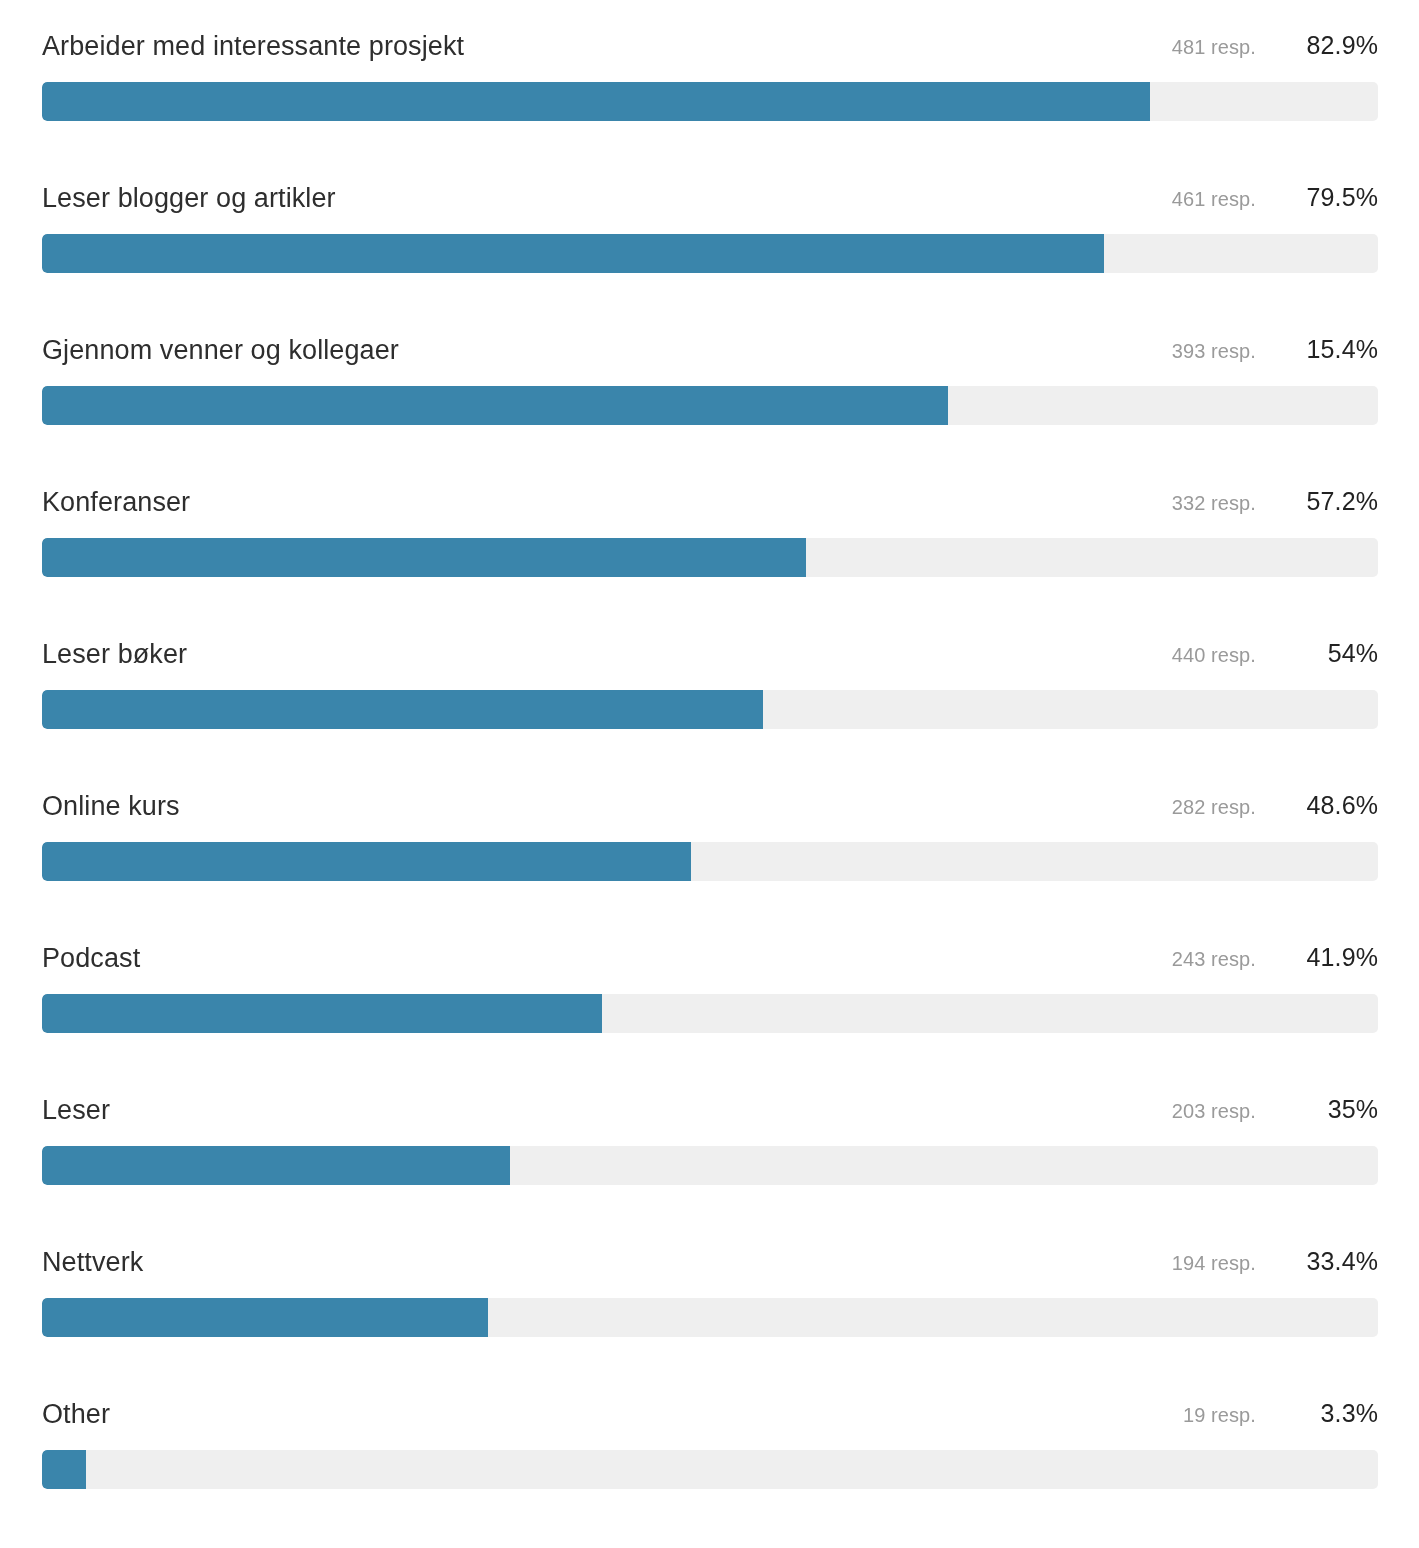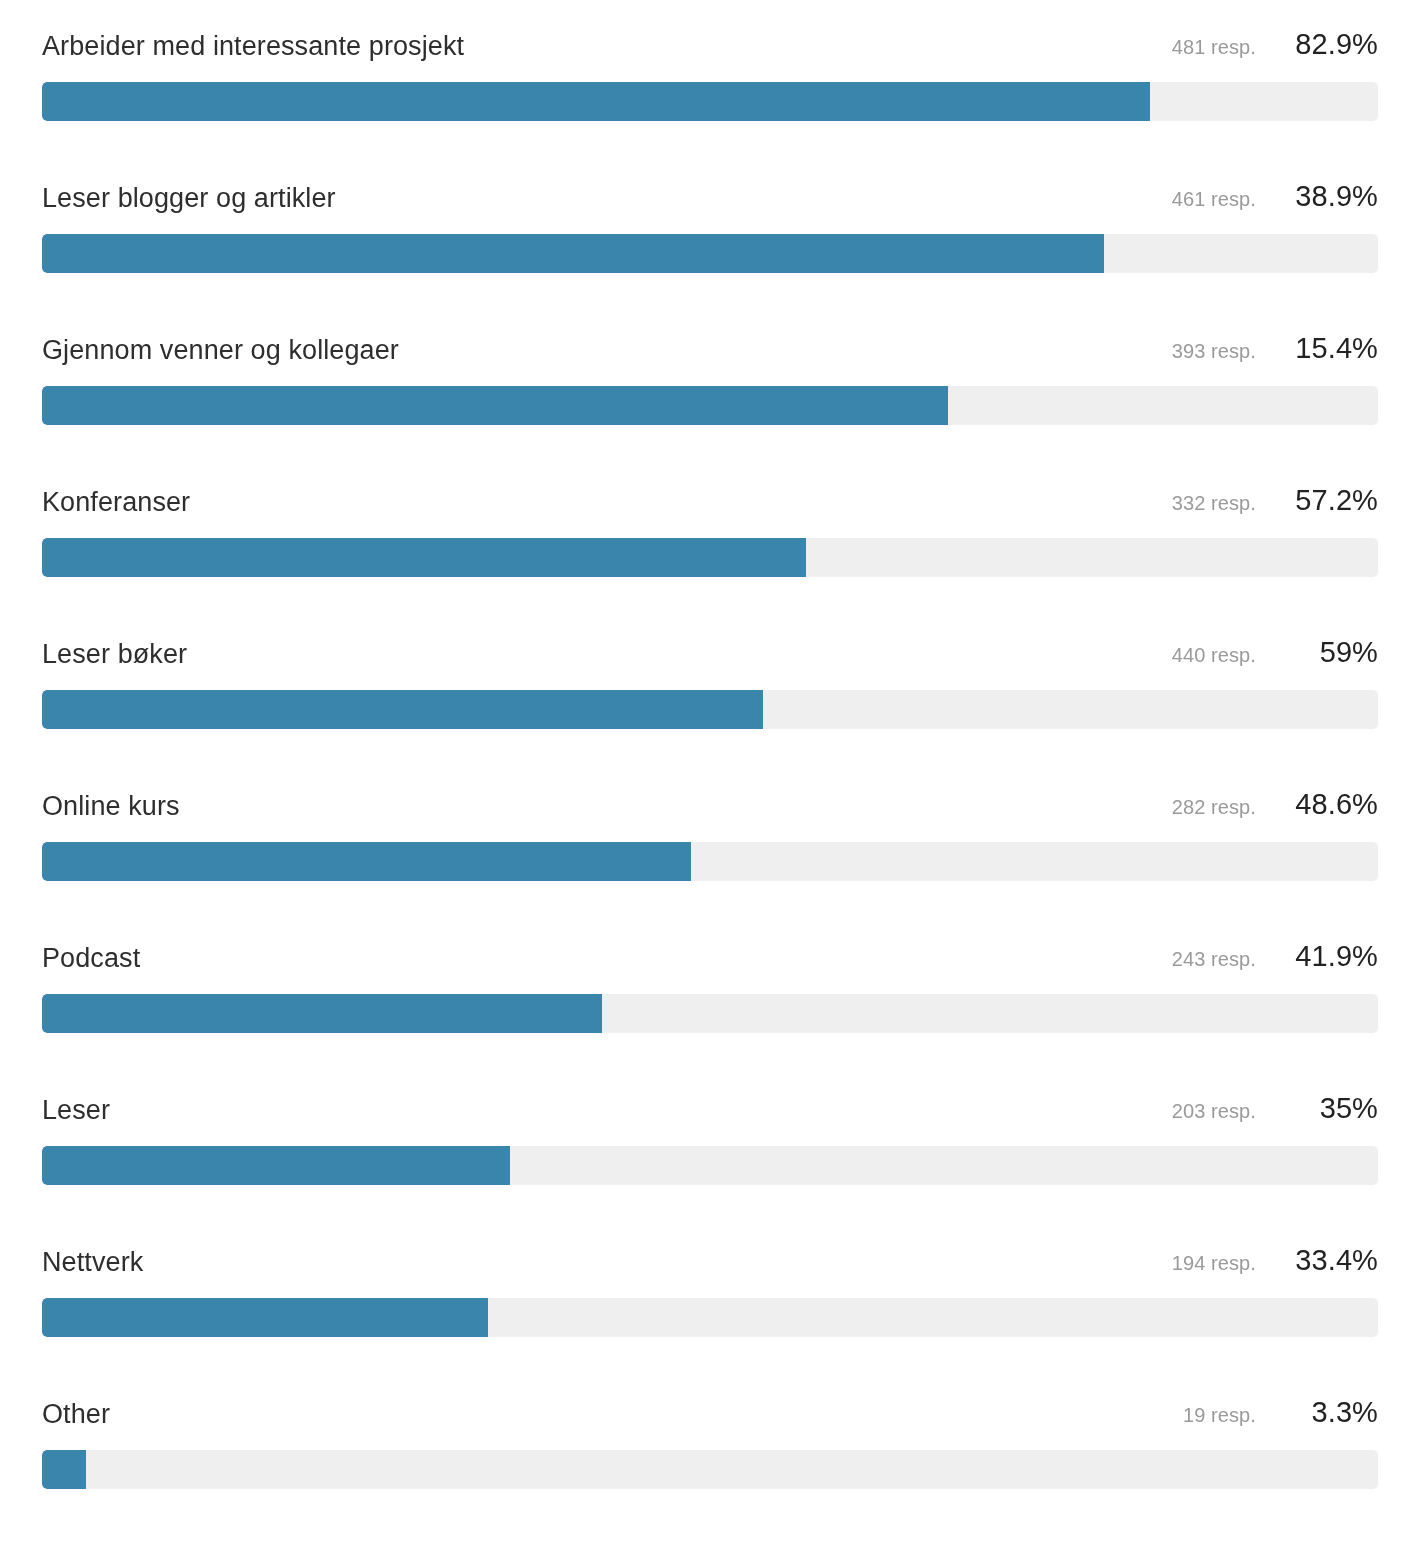--- a/index.html
+++ b/index.html
@@ -63,21 +63,21 @@
     font-size: 20px;
     line-height: 30px;
     color: #9a9a9a;
     font-weight: 400;
     text-align: right;
     min-width: 140px;
     letter-spacing: 0.1px;
   }
 
   .pct-value {
-    font-size: 29px;
+    font-size: 25px;
     line-height: 32px;
     color: #222222;
     font-weight: 400;
     text-align: right;
     min-width: 122px;
     letter-spacing: 0.1px;
   }
 
   .bar-track {
     position: relative;
@@ -115,21 +115,21 @@
     <div class="bar-track" style="background: rgb(239, 239, 239);">
       <div class="bar-fill" style="width: 82.9%; background: rgb(58, 133, 171);"></div>
     </div>
   </div>
 
   <div class="result-row">
     <div class="row-header">
       <div class="option-label">Leser blogger og artikler</div>
       <div class="metrics">
         <div class="resp-count">461 resp.</div>
-        <div class="pct-value">38.9%</div>
+        <div class="pct-value">79.5%</div>
       </div>
     </div>
     <div class="bar-track" style="background: rgb(239, 239, 239);">
       <div class="bar-fill" style="width: 79.5%; background: rgb(58, 133, 171);"></div>
     </div>
   </div>
 
   <div class="result-row">
     <div class="row-header">
       <div class="option-label">Gjennom venner og kollegaer</div>
@@ -154,21 +154,21 @@
     <div class="bar-track" style="background: rgb(239, 239, 239);">
       <div class="bar-fill" style="width: 57.2%; background: rgb(58, 133, 171);"></div>
     </div>
   </div>
 
   <div class="result-row">
     <div class="row-header">
       <div class="option-label">Leser bøker</div>
       <div class="metrics">
         <div class="resp-count">440 resp.</div>
-        <div class="pct-value">59%</div>
+        <div class="pct-value">54%</div>
       </div>
     </div>
     <div class="bar-track" style="background: rgb(239, 239, 239);">
       <div class="bar-fill" style="width: 54%; background: rgb(58, 133, 171);"></div>
     </div>
   </div>
 
   <div class="result-row">
     <div class="row-header">
       <div class="option-label">Online kurs</div>

